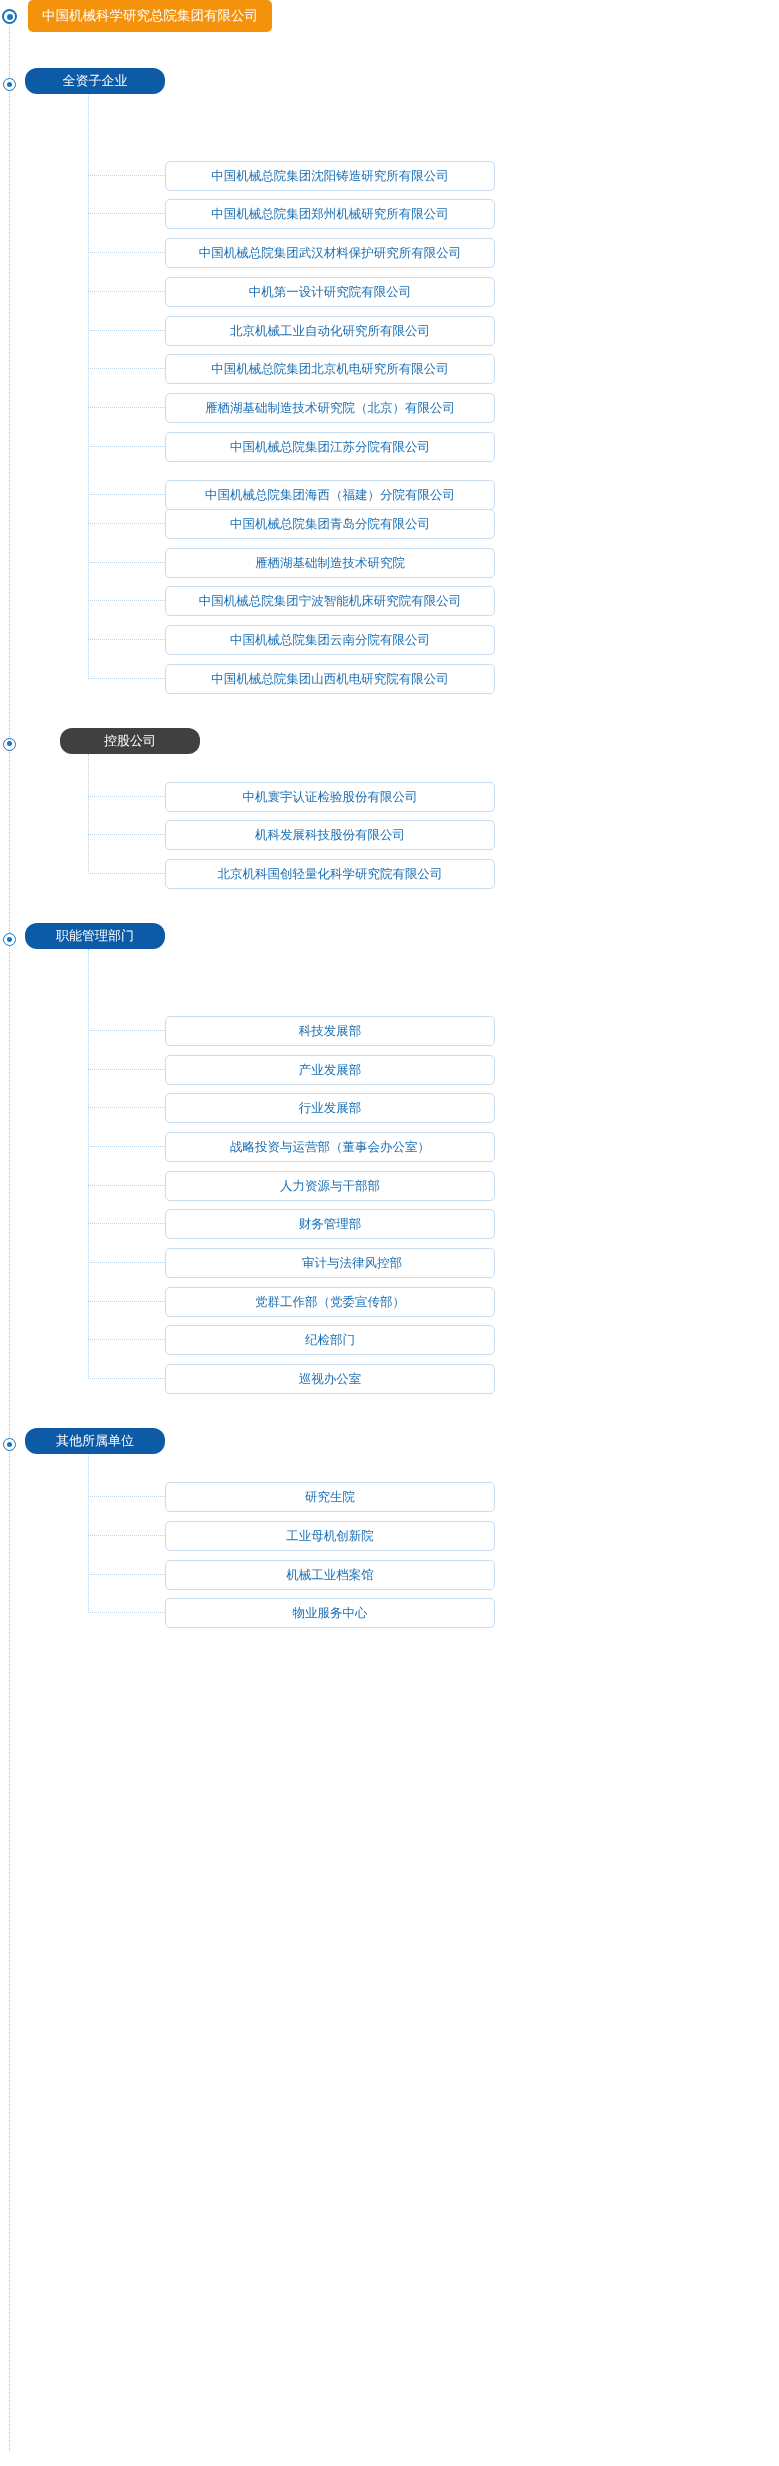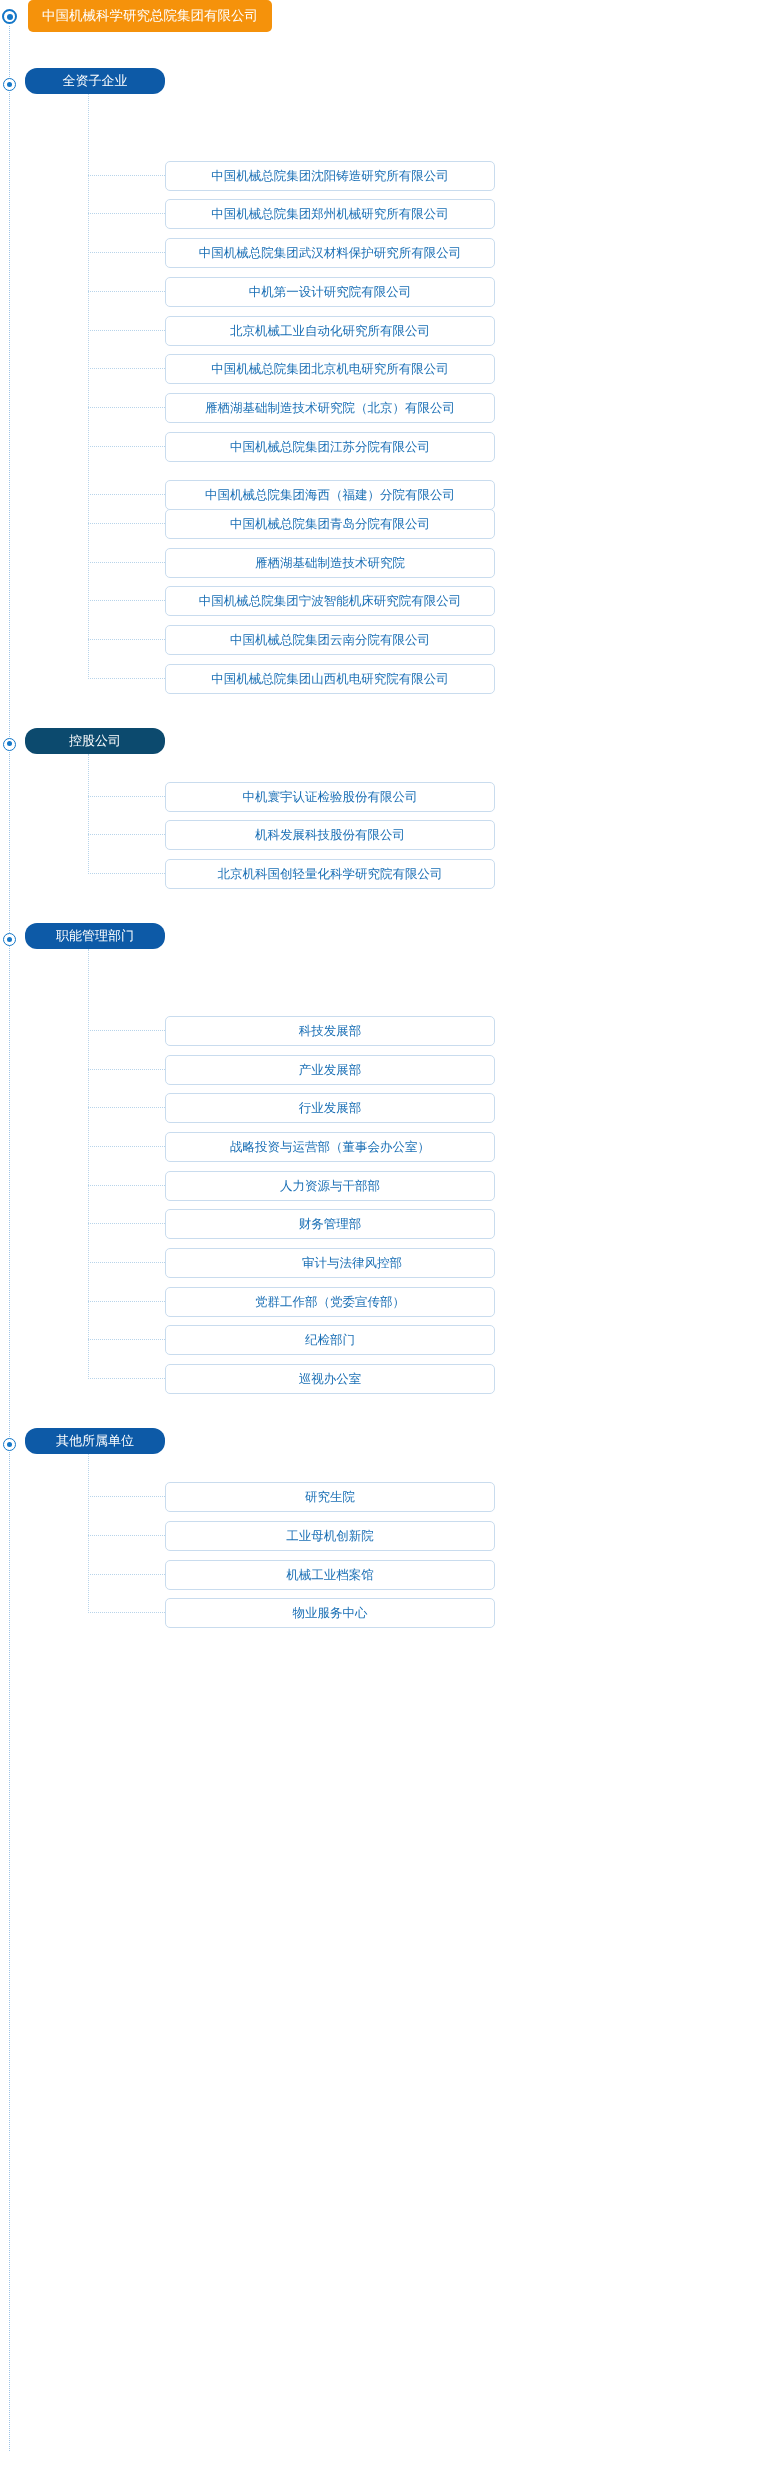--- a/index.html
+++ b/index.html
@@ -232,21 +232,21 @@
           <div class="child-link"></div>
           <div class="child-box" style="color: rgb(26, 111, 181); border-color: rgb(201, 220, 238);">中国机械总院集团云南分院有限公司</div>
         </div>
         <div class="child" style="top: 595.8px;">
           <div class="child-link"></div>
           <div class="child-box" style="color: rgb(26, 111, 181); border-color: rgb(201, 220, 238);">中国机械总院集团山西机电研究院有限公司</div>
         </div>
       </div>
       <div class="group" style="top: 727.8px; height: 161.4px;">
         <div class="cat-marker"></div>
-        <div class="cat-box" style="background: #0c4a6e;">控股公司</div>
+        <div class="cat-box" style="background: #404040; margin-left: 35px;">控股公司</div>
         <div class="child-rail" style="top: 26px; height: 120.4px;"></div>
         <div class="child" style="top: 54px;">
           <div class="child-link"></div>
           <div class="child-box" style="color: rgb(26, 111, 181); border-color: rgb(201, 220, 238);">中机寰宇认证检验股份有限公司</div>
         </div>
         <div class="child" style="top: 92.7px;">
           <div class="child-link"></div>
           <div class="child-box" style="color: rgb(26, 111, 181); border-color: rgb(201, 220, 238);">机科发展科技股份有限公司</div>
         </div>
         <div class="child" style="top: 131.4px;">

